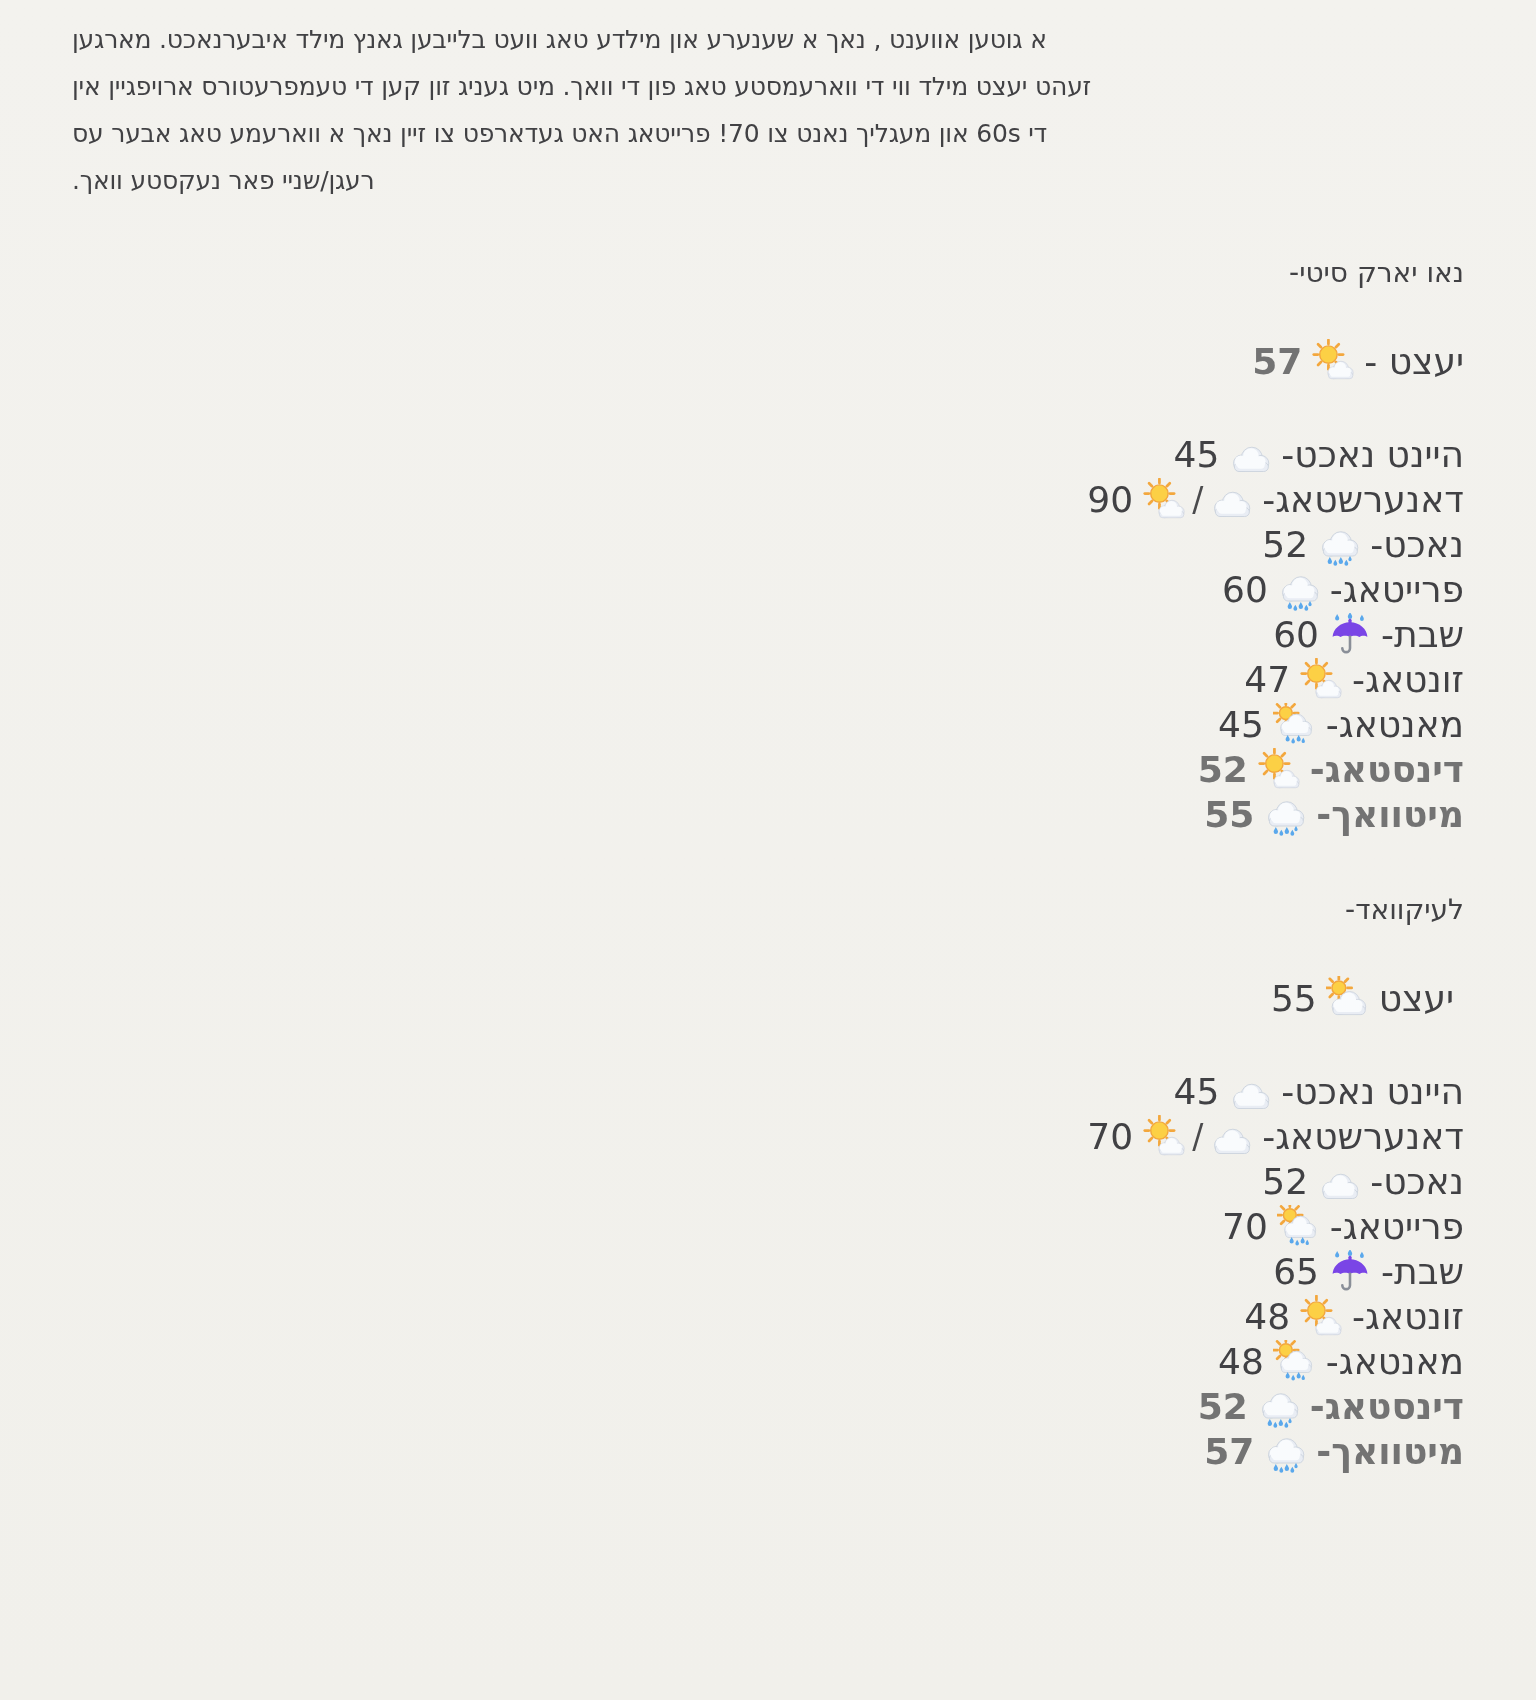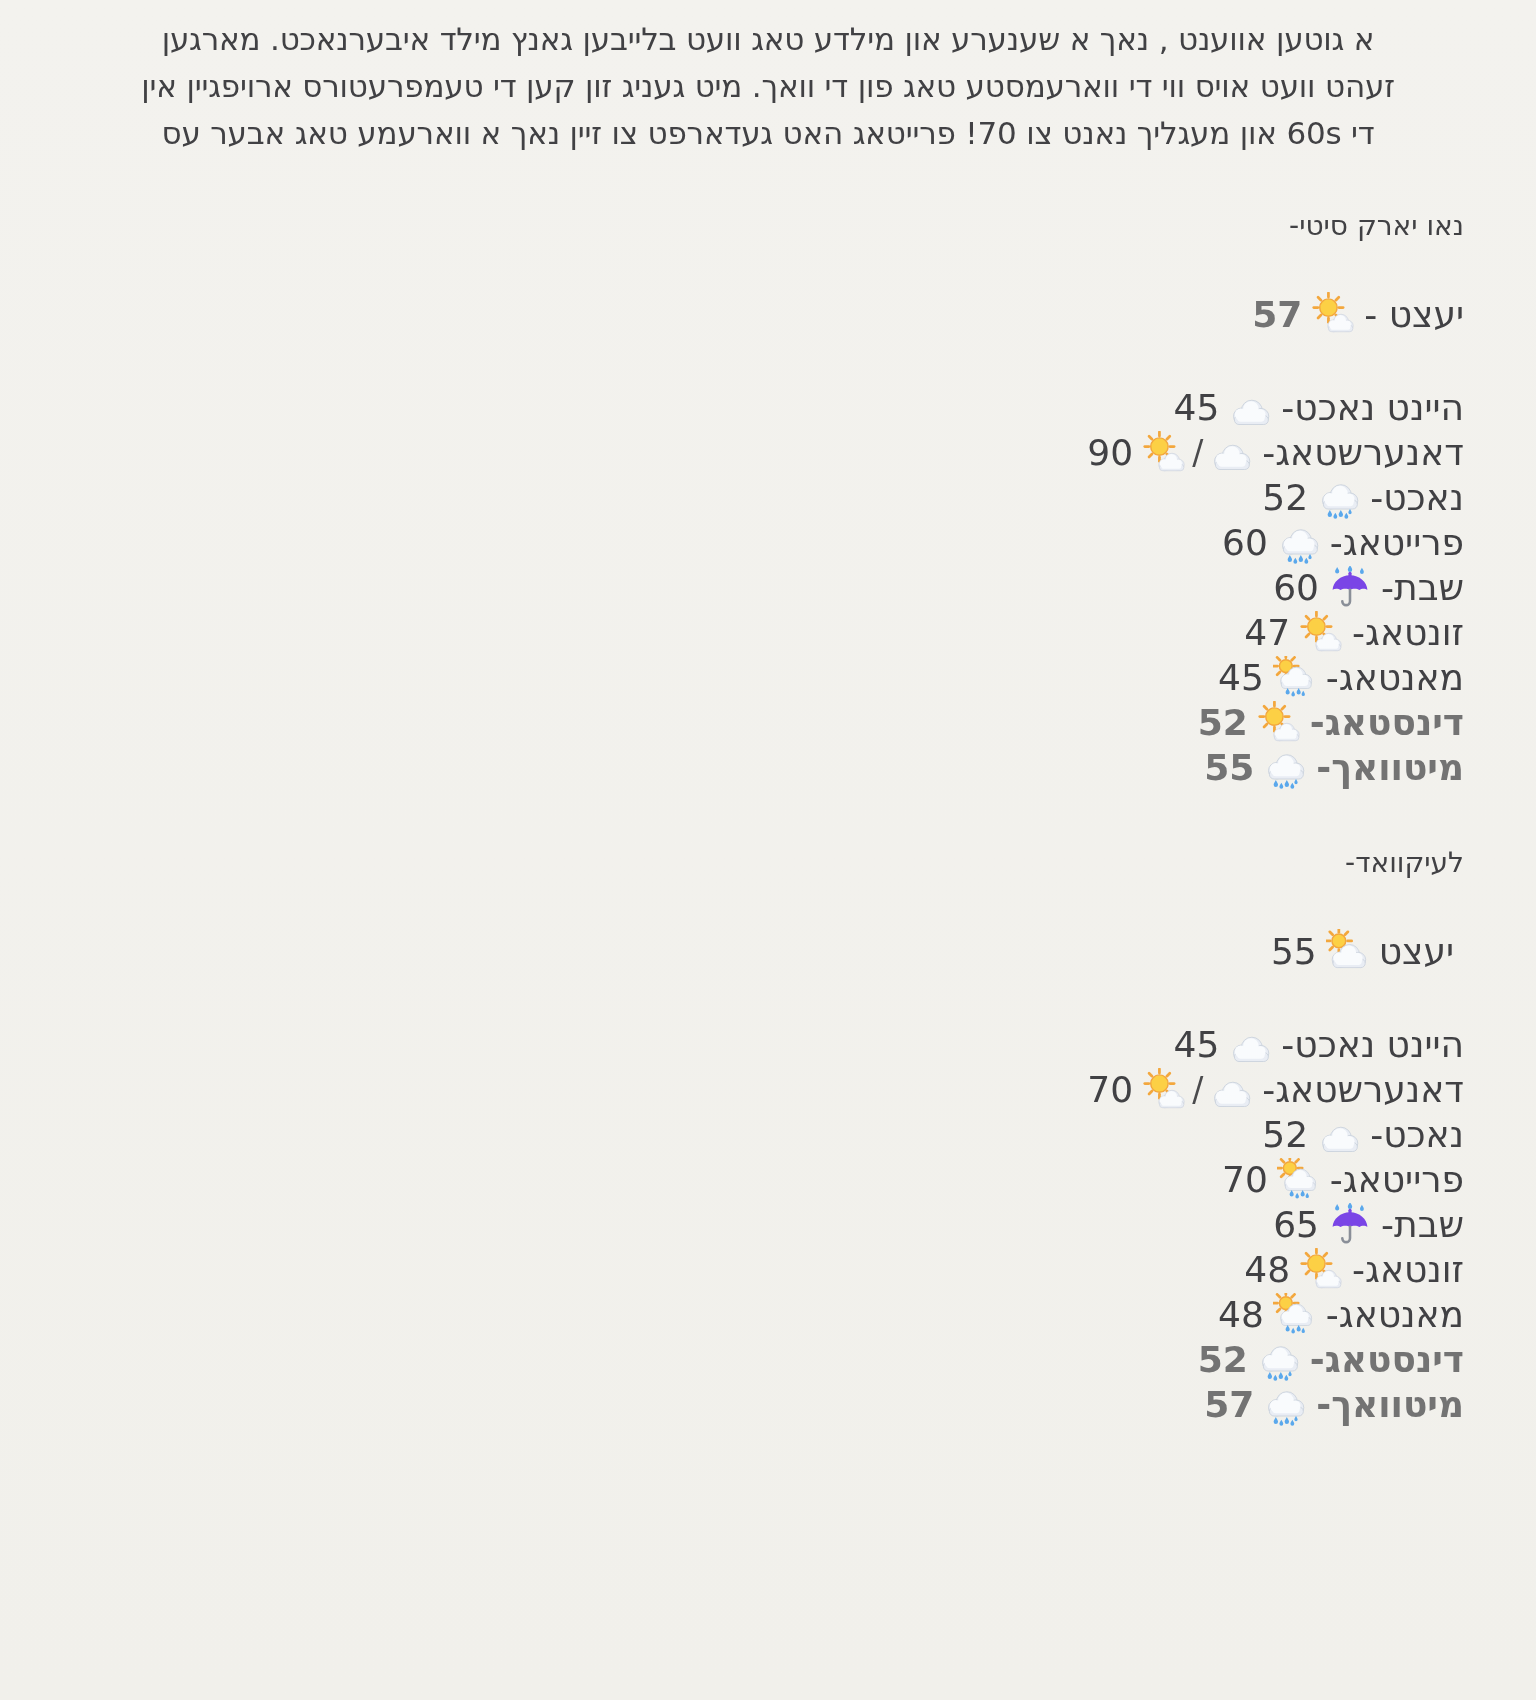--- a/index.html
+++ b/index.html
@@ -6,21 +6,21 @@
   body{
     width:1536px;height:1700px;
     background:linear-gradient(180deg,#f3f2ee 0%,#f1f0eb 100%);
     font-family:"DejaVu Sans","Liberation Sans",sans-serif;
     color:#414144;
     overflow:hidden;
   }
   .page{padding:16px 72px 0 72px;direction:rtl;}
   .intro{margin-bottom:46px;}
   .intro-line{
-    font-size:31px;line-height:47px;text-align:center;
+    font-size:25px;line-height:47px;text-align:left;
     white-space:nowrap;letter-spacing:-0.2px;
   }
   .intro-line.offset{padding-right:160px;}
   .section{margin-bottom:50px;}
   .section-title{
     font-size:28px;line-height:46px;font-weight:400;margin:0 0 42px 0;
     text-align:right;
   }
   .frow{
     display:flex;flex-direction:row;align-items:center;
@@ -34,22 +34,23 @@
   .sep{font-size:33px;margin:0 -3px;color:#4a4a4c;}
   .gap-lg{margin-right:10px;}
 </style>
 </head>
 <body>
 
 <div class="page">
 
   <div class="intro">
     <div class="intro-line">א גוטען אווענט , נאך א שענערע און מילדע טאג וועט בלייבען גאנץ מילד איבערנאכט. מארגען</div>
-    <div class="intro-line">זעהט וועט אויס ווי די ווארעמסטע טאג פון די וואך. מיט געניג זון קען די טעמפרעטורס ארויפגיין אין</div>
+    <div class="intro-line">זעהט יעצט מילד ווי די ווארעמסטע טאג פון די וואך. מיט געניג זון קען די טעמפרעטורס ארויפגיין אין</div>
     <div class="intro-line">די 60s און מעגליך נאנט צו 70! פרייטאג האט געדארפט צו זיין נאך א ווארעמע טאג אבער עס</div>
+    <div class="intro-line offset">רעגן/שניי פאר נעקסטע וואך.</div>
   </div>
 
   <div id="sections">
       <section class="section">
         <div class="section-title">נאו יארק סיטי-</div>
         <div class="frow current">
           <span>יעצט -</span>
           <span class="wicon">
             <svg viewBox="0 0 48 48" xmlns="http://www.w3.org/2000/svg">
               <g stroke="#f3a73d" stroke-width="3" stroke-linecap="round">

